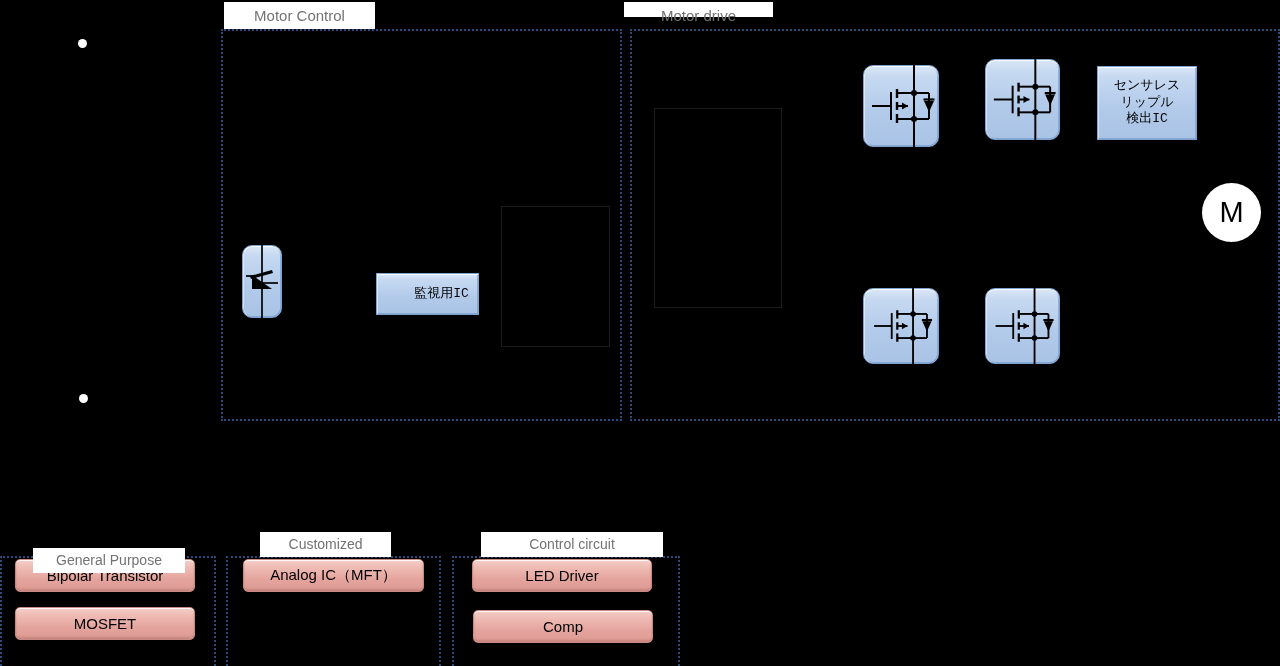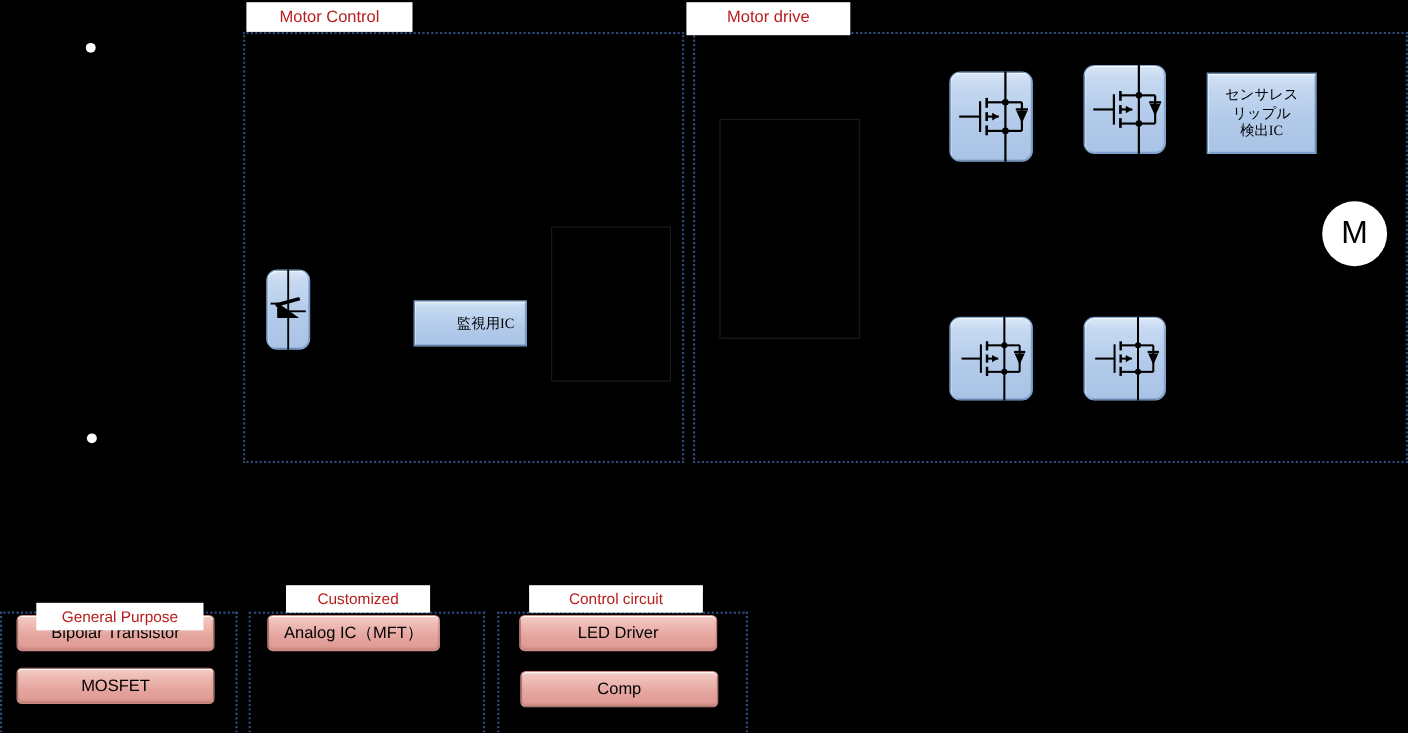--- a/index.html
+++ b/index.html
@@ -13,21 +13,21 @@
   
   .group{
     position:absolute;
     border:2px dotted #2d4a7c;
     box-sizing:border-box;
     background:transparent;
   }
   .group-title{
     position:absolute;
     background:#ffffff;
-    color:#b91c1c;
+    color:#737373;
     font-size:15px;
     line-height:27px;
     text-align:center;
     white-space:nowrap;
     box-sizing:border-box;
     z-index:6;
   }
 
   
   .darkbox{
@@ -47,21 +47,21 @@
                inset 1px 0 0 rgba(255,255,255,.5),
                inset -1px 0 0 rgba(110,150,200,.6),
                inset 0 -1px 0 rgba(110,150,200,.65);
     color:#000000;
     display:flex;align-items:center;justify-content:center;
     text-align:center;
   }
   .bluebox.rounded{border-radius:10px;}
   .bluebox .lbl{
     font-size:13px;line-height:1.26;color:#000;
-    font-family:Liberation Serif, serif;
+    font-family:Liberation Mono, monospace;
   }
 
   
   .pinkbox{
     position:absolute;
     box-sizing:border-box;
     border-radius:5px;
     background:linear-gradient(180deg,#f4cdc8 0%,#efbdb6 22%,#e4a49d 62%,#dd9a93 100%);
     border:1px solid #c98a84;
     box-shadow:inset 0 1px 0 rgba(255,255,255,.9),
@@ -104,21 +104,21 @@
       <path d="M10,30 L30,44 L10,44 Z" fill="#000"></path>
       <line x1="4" y1="31" x2="12" y2="31" stroke="#000" stroke-width="1.7"></line>
     </svg>
   </div>
 
   <div class="bluebox" style="left:376px;top:273px;width:103px;height:42px;padding-left:28px;">
     <span class="lbl">監視用IC</span>
   </div>
 
   <div class="group" style="left:630px;top:29px;width:650px;height:392px;"></div>
-  <div class="group-title" style="left:624px;top:2px;width:149px;height:30px;">Motor drive</div>
+  <div class="group-title" style="left:624px;top:2px;width:149px;height:15px;">Motor drive</div>
 
   <div class="darkbox" style="left:654px;top:108px;width:128px;height:200px;"></div>
 
   <div class="bluebox rounded" style="left:863px;top:65px;width:76px;height:82px;">
     <svg width="76" height="82" viewBox="0 0 76 82">
       <line x1="51" y1="0" x2="51" y2="82" stroke="#000" stroke-width="2"></line>
       <line x1="9" y1="41" x2="28" y2="41" stroke="#000" stroke-width="2"></line>
       <line x1="28" y1="27" x2="28" y2="55" stroke="#000" stroke-width="2"></line>
       <line x1="34" y1="24" x2="34" y2="33" stroke="#000" stroke-width="2.4"></line>
       <line x1="34" y1="37" x2="34" y2="45" stroke="#000" stroke-width="2.4"></line>
@@ -217,26 +217,26 @@
   <div class="group-title" style="left:33px;top:532px;width:152px;height:25px;font-size:14px;line-height:25px;margin-top:16px;">General Purpose</div>
   <div class="pinkbox" style="left:15px;top:559px;width:180px;height:33px;">
     <span>Bipolar Transistor</span>
   </div>
   <div class="pinkbox" style="left:15px;top:607px;width:180px;height:33px;">
     <span>MOSFET</span>
   </div>
 
   <div class="group" style="left:226px;top:556px;width:215px;height:118px;"></div>
   <div class="group-title" style="left:260px;top:532px;width:131px;height:25px;font-size:14px;line-height:25px;">Customized</div>
-  <div class="pinkbox" style="left:243px;top:559px;width:157px;height:33px;">
+  <div class="pinkbox" style="left:243px;top:559px;width:181px;height:33px;">
     <span>Analog IC（MFT）</span>
   </div>
 
   <div class="group" style="left:452px;top:556px;width:228px;height:118px;"></div>
-  <div class="group-title" style="left:481px;top:532px;width:158px;height:25px;font-size:14px;line-height:25px;">Control circuit</div>
+  <div class="group-title" style="left:481px;top:532px;width:182px;height:25px;font-size:14px;line-height:25px;">Control circuit</div>
   <div class="pinkbox" style="left:473px;top:610px;width:180px;height:33px;">
     <span>Comp</span>
   </div>
   <div class="pinkbox" style="left:472px;top:559px;width:180px;height:33px;">
     <span>LED Driver</span>
   </div>
 
 </div>
 
 </body></html>

